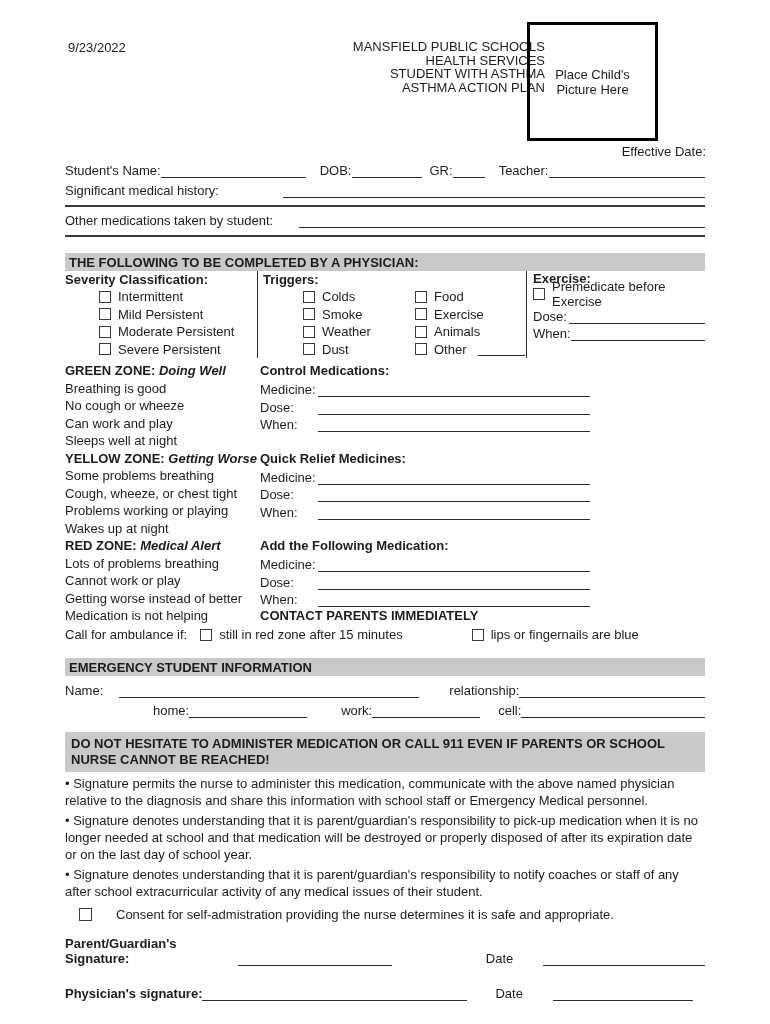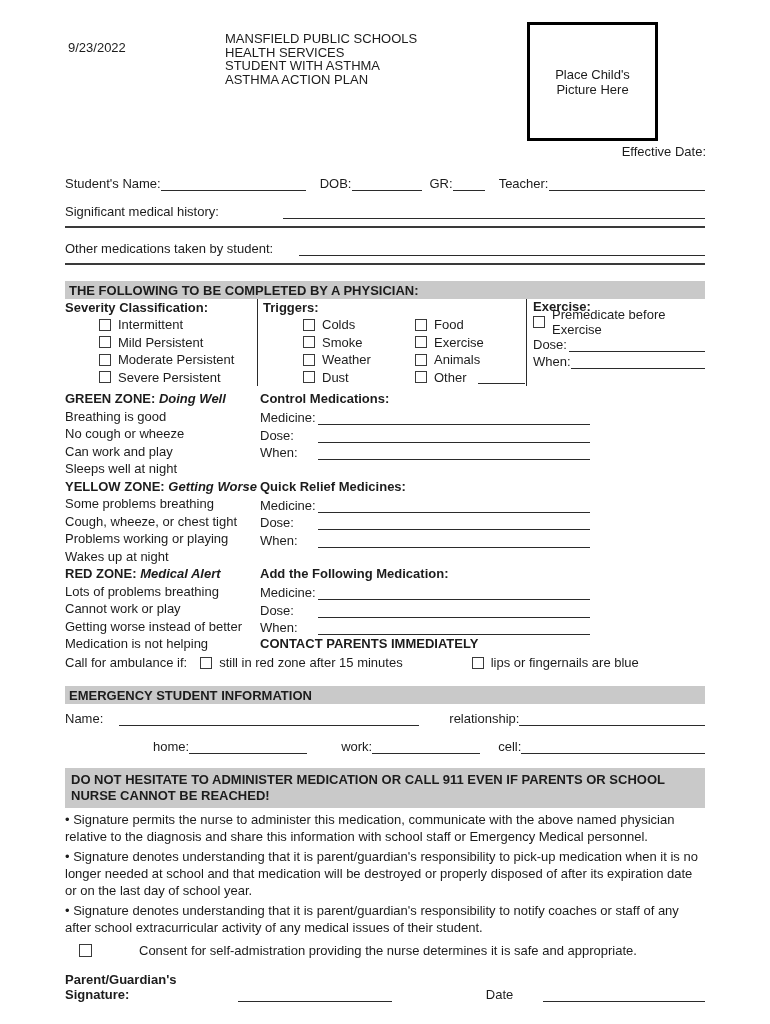--- a/index.html
+++ b/index.html
@@ -3,31 +3,31 @@
 <meta charset="utf-8">
 <style>
   html,body{margin:0;padding:0;background:#fff;}
   .page{position:relative;width:770px;height:1024px;background:#fff;
         font-family:"Liberation Sans",sans-serif;font-size:13px;color:#1c1c1c;overflow:hidden;}
   .bold{font-weight:bold;}
   .italic{font-style:italic;}
 
   
   .print-date{position:absolute;left:68px;top:40px;}
-  .form-title{position:absolute;left:225px;top:32px;width:320px;text-align:left;line-height:13.5px;}
+  .form-title{position:absolute;left:225px;top:40px;width:320px;text-align:right;line-height:13.5px;}
   .pic-box{position:absolute;left:527px;top:22px;width:125px;height:113px;border:3px solid #000;
            display:flex;align-items:center;justify-content:center;text-align:center;}
   .pic-box span{display:inline-block;width:104px;}
   .effective{position:absolute;left:530px;top:144px;width:176px;display:flex;align-items:flex-end;flex-direction:column;}
 
   
   .fl{display:inline-block;border-bottom:1.3px solid #2b2b2b;height:13px;}
 
   .body{position:absolute;left:65px;top:163px;width:640px;}
-  .row{display:flex;align-items:flex-end;margin-bottom:5px;margin-top:13px;}
+  .row{display:flex;align-items:flex-end;margin-bottom:5px;}
   .rule{border-top:2px solid #3a3a3a;height:0;margin:7px 0 6px 0;}
 
   .bar{background:var(--bar,#c9c9c9);font-weight:bold;padding:2px 4px 1px 4px;line-height:15px;}
 
   
   .phys-cols{display:flex;align-items:stretch;}
   .col-sev{width:192px;}
   .col-trig{width:270px;border-left:1.5px solid #2b2b2b;border-right:1.5px solid #2b2b2b;padding-left:5px;box-sizing:border-box;}
   .col-ex{flex:1;padding-left:6px;}
   .cb{display:inline-block;width:10px;height:10px;border:1.5px solid #3a3a3a;background:#fff;
@@ -50,21 +50,21 @@
   .amb-row{display:flex;align-items:center;height:18px;gap:7px;margin-top:1px;}
 
   
   .em-name{margin-top:7px;}
   .em-home{padding-left:88px;}
 
   
   .notice-bar{background:var(--bar,#c9c9c9);font-weight:bold;padding:4px 30px 4px 6px;line-height:16px;margin-top:14px;}
   .bullet{line-height:17px;margin-top:3px;}
   .bullet::before{content:"•  ";}
-  .consent-row{display:flex;align-items:center;gap:47px;margin:6px 0 4px 14px;height:18px;}
+  .consent-row{display:flex;align-items:center;gap:24px;margin:6px 0 4px 14px;height:18px;}
   .sig-row{display:flex;align-items:flex-end;margin-top:12px;}
 </style>
 </head>
 <body>
 
 <div class="page">
 
   <div class="print-date">9/23/2022</div>
 
   <div class="form-title">

